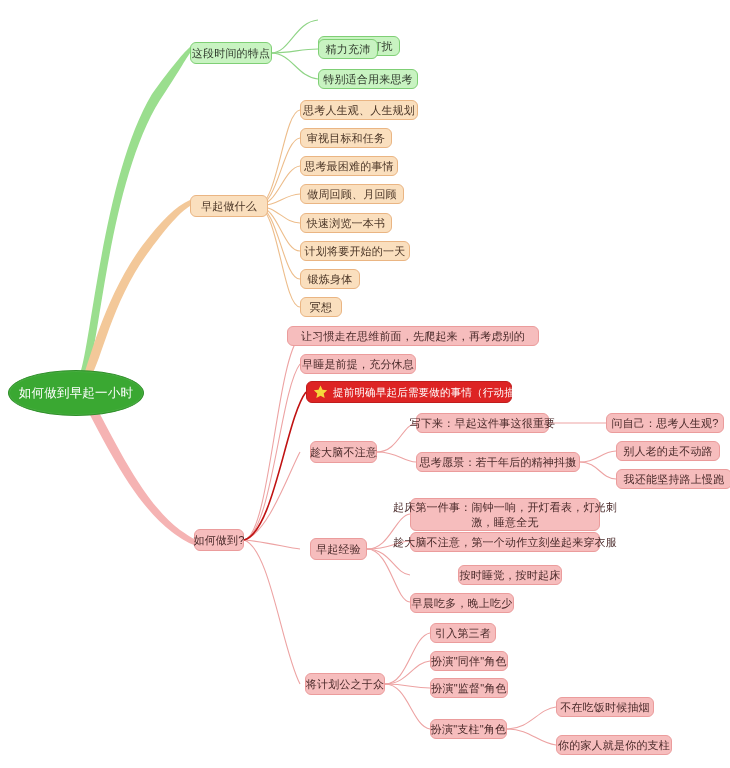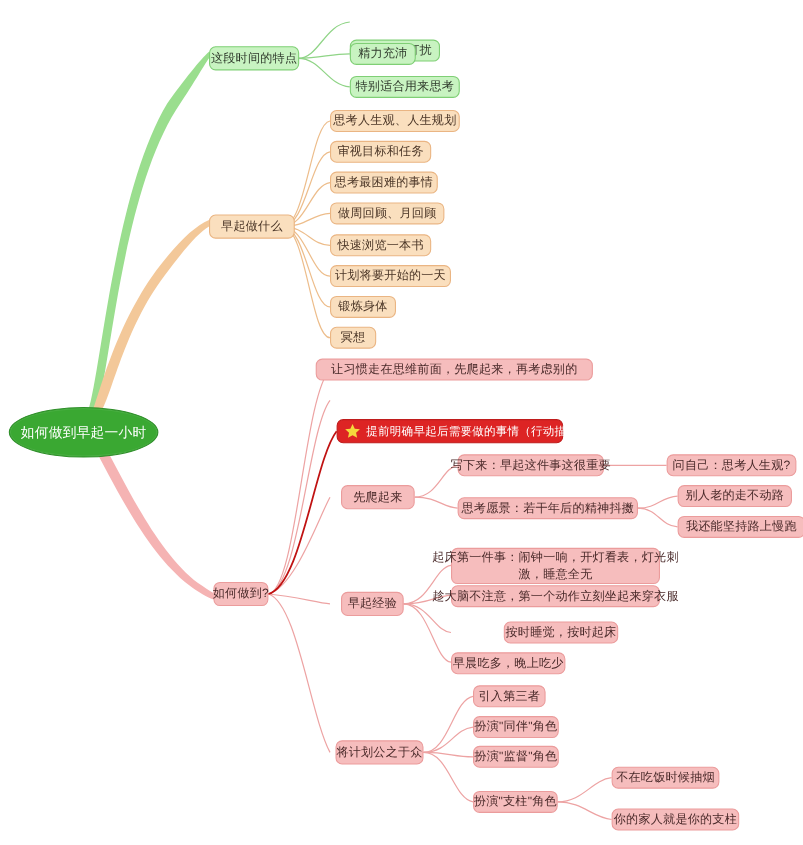--- a/index.html
+++ b/index.html
@@ -101,29 +101,30 @@
   <div class="node orange" style="left:300px;top:156px;width:98px;height:20px;">思考最困难的事情</div>
   <div class="node orange" style="left:300px;top:184px;width:104px;height:20px;">做周回顾、月回顾</div>
   <div class="node orange" style="left:300px;top:213px;width:92px;height:20px;">快速浏览一本书</div>
   <div class="node orange" style="left:300px;top:241px;width:110px;height:20px;">计划将要开始的一天</div>
   <div class="node orange" style="left:300px;top:269px;width:60px;height:20px;">锻炼身体</div>
   <div class="node orange" style="left:300px;top:297px;width:42px;height:20px;">冥想</div>
 
   <div class="node pink" style="left:194px;top:529px;width:50px;height:22px;">如何做到?</div>
 
   <div class="node pink" style="left:287px;top:326px;width:252px;height:20px;">让习惯走在思维前面，先爬起来，再考虑别的</div>
+  <div class="node pink" style="left:300px;top:354px;width:116px;height:20px;">早睡是前提，充分休息</div>
 
   <div class="node red-hl" style="left:306px;top:381px;width:206px;height:22px;">
     <svg class="star-icon" viewBox="0 0 24 24" xmlns="http://www.w3.org/2000/svg">
       <polygon points="12,1.5 15.2,8.4 22.7,9.2 17.1,14.3 18.7,21.7 12,18 5.3,21.7 6.9,14.3 1.3,9.2 8.8,8.4" fill="#f5d83c"></polygon>
     </svg>
     <span>提前明确早起后需要做的事情（行动描述）</span>
   </div>
 
-  <div class="node pink" style="left:310px;top:441px;width:67px;height:22px;">先爬起来</div>
+  <div class="node pink" style="left:310px;top:441px;width:67px;height:22px;">趁大脑不注意</div>
   <div class="node pink" style="left:416px;top:413px;width:133px;height:20px;">写下来：早起这件事这很重要</div>
   <div class="node pink" style="left:606px;top:413px;width:118px;height:20px;">问自己：思考人生观?</div>
   <div class="node pink" style="left:416px;top:452px;width:164px;height:20px;">思考愿景：若干年后的精神抖擞</div>
   <div class="node pink" style="left:616px;top:441px;width:104px;height:20px;">别人老的走不动路</div>
   <div class="node pink" style="left:616px;top:469px;width:116px;height:20px;">我还能坚持路上慢跑</div>
 
   <div class="node pink" style="left:310px;top:538px;width:57px;height:22px;">早起经验</div>
   <div class="node pink" style="left:410px;top:498px;width:190px;height:33px;line-height:15px;">起床第一件事：闹钟一响，开灯看表，灯光刺
 激，睡意全无</div>
   <div class="node pink" style="left:410px;top:532px;width:190px;height:20px;">趁大脑不注意，第一个动作立刻坐起来穿衣服</div>

